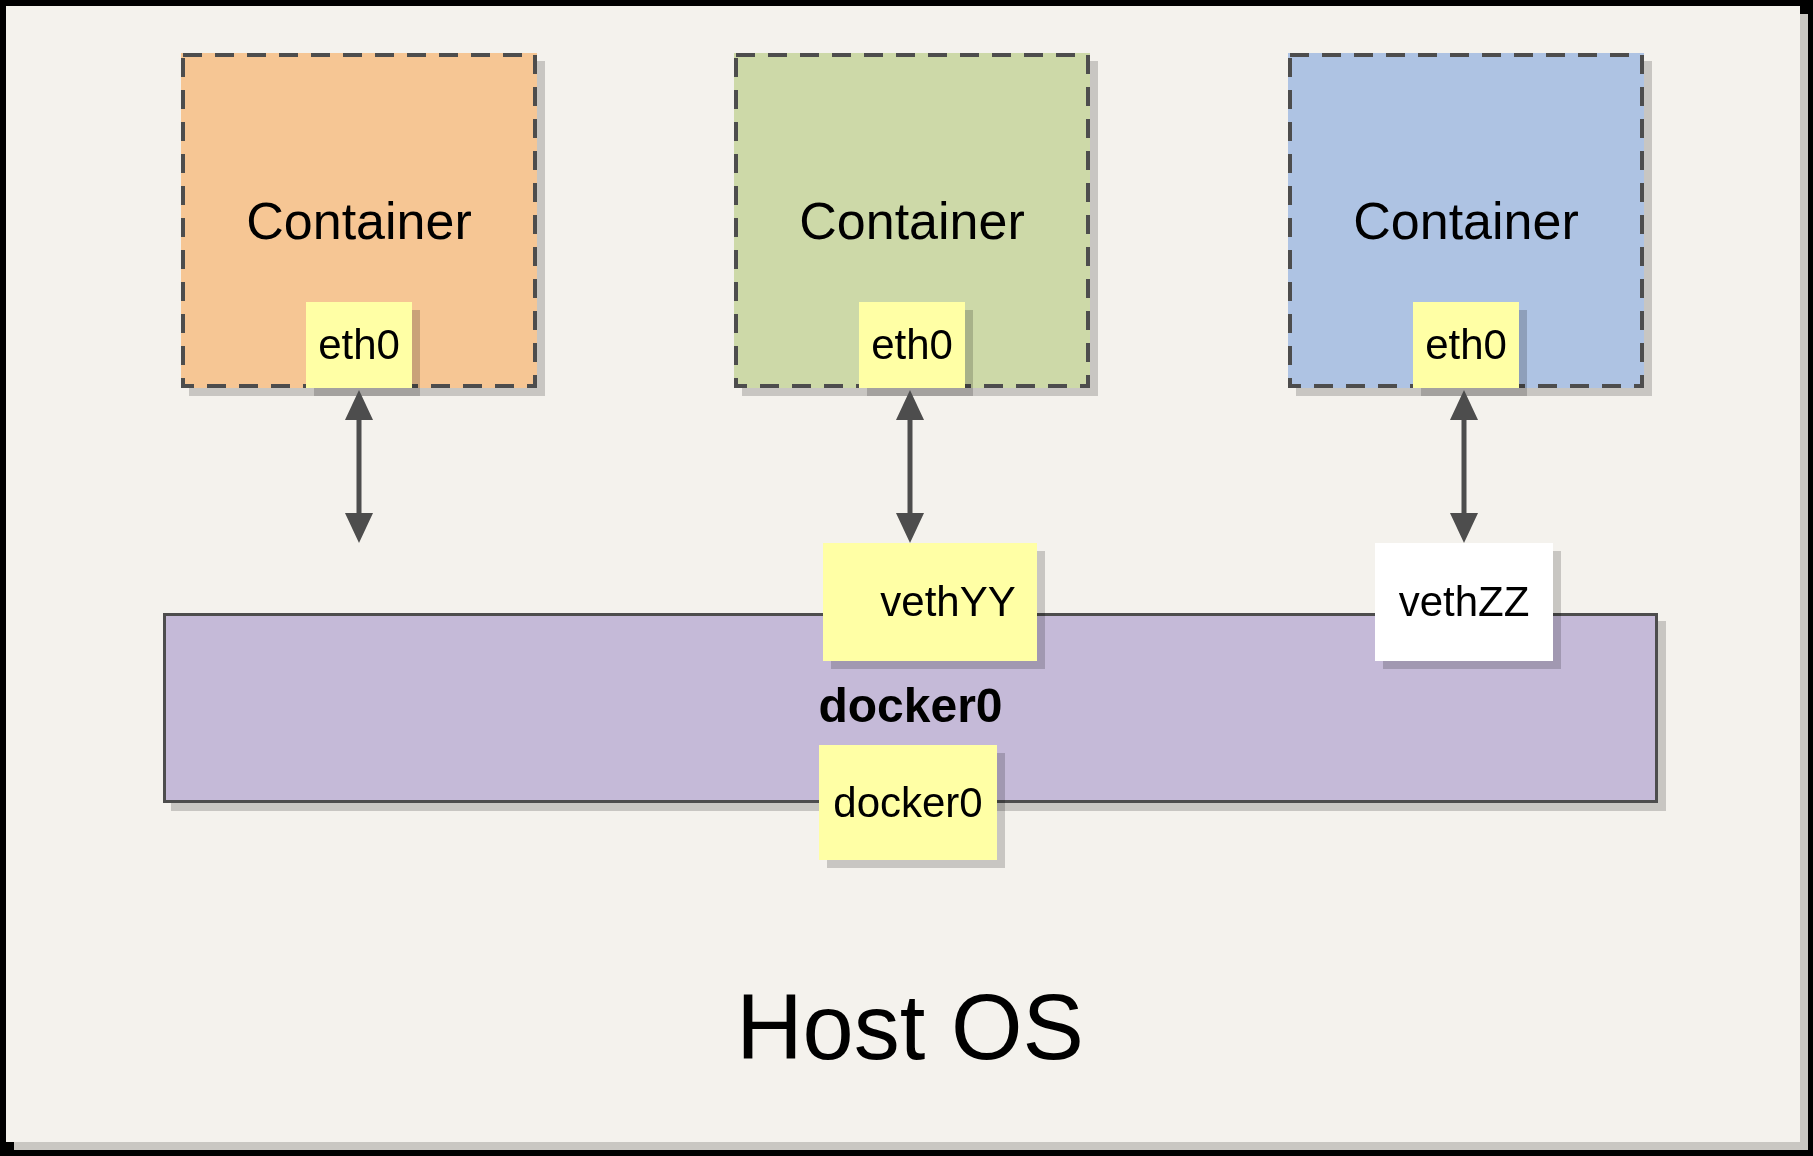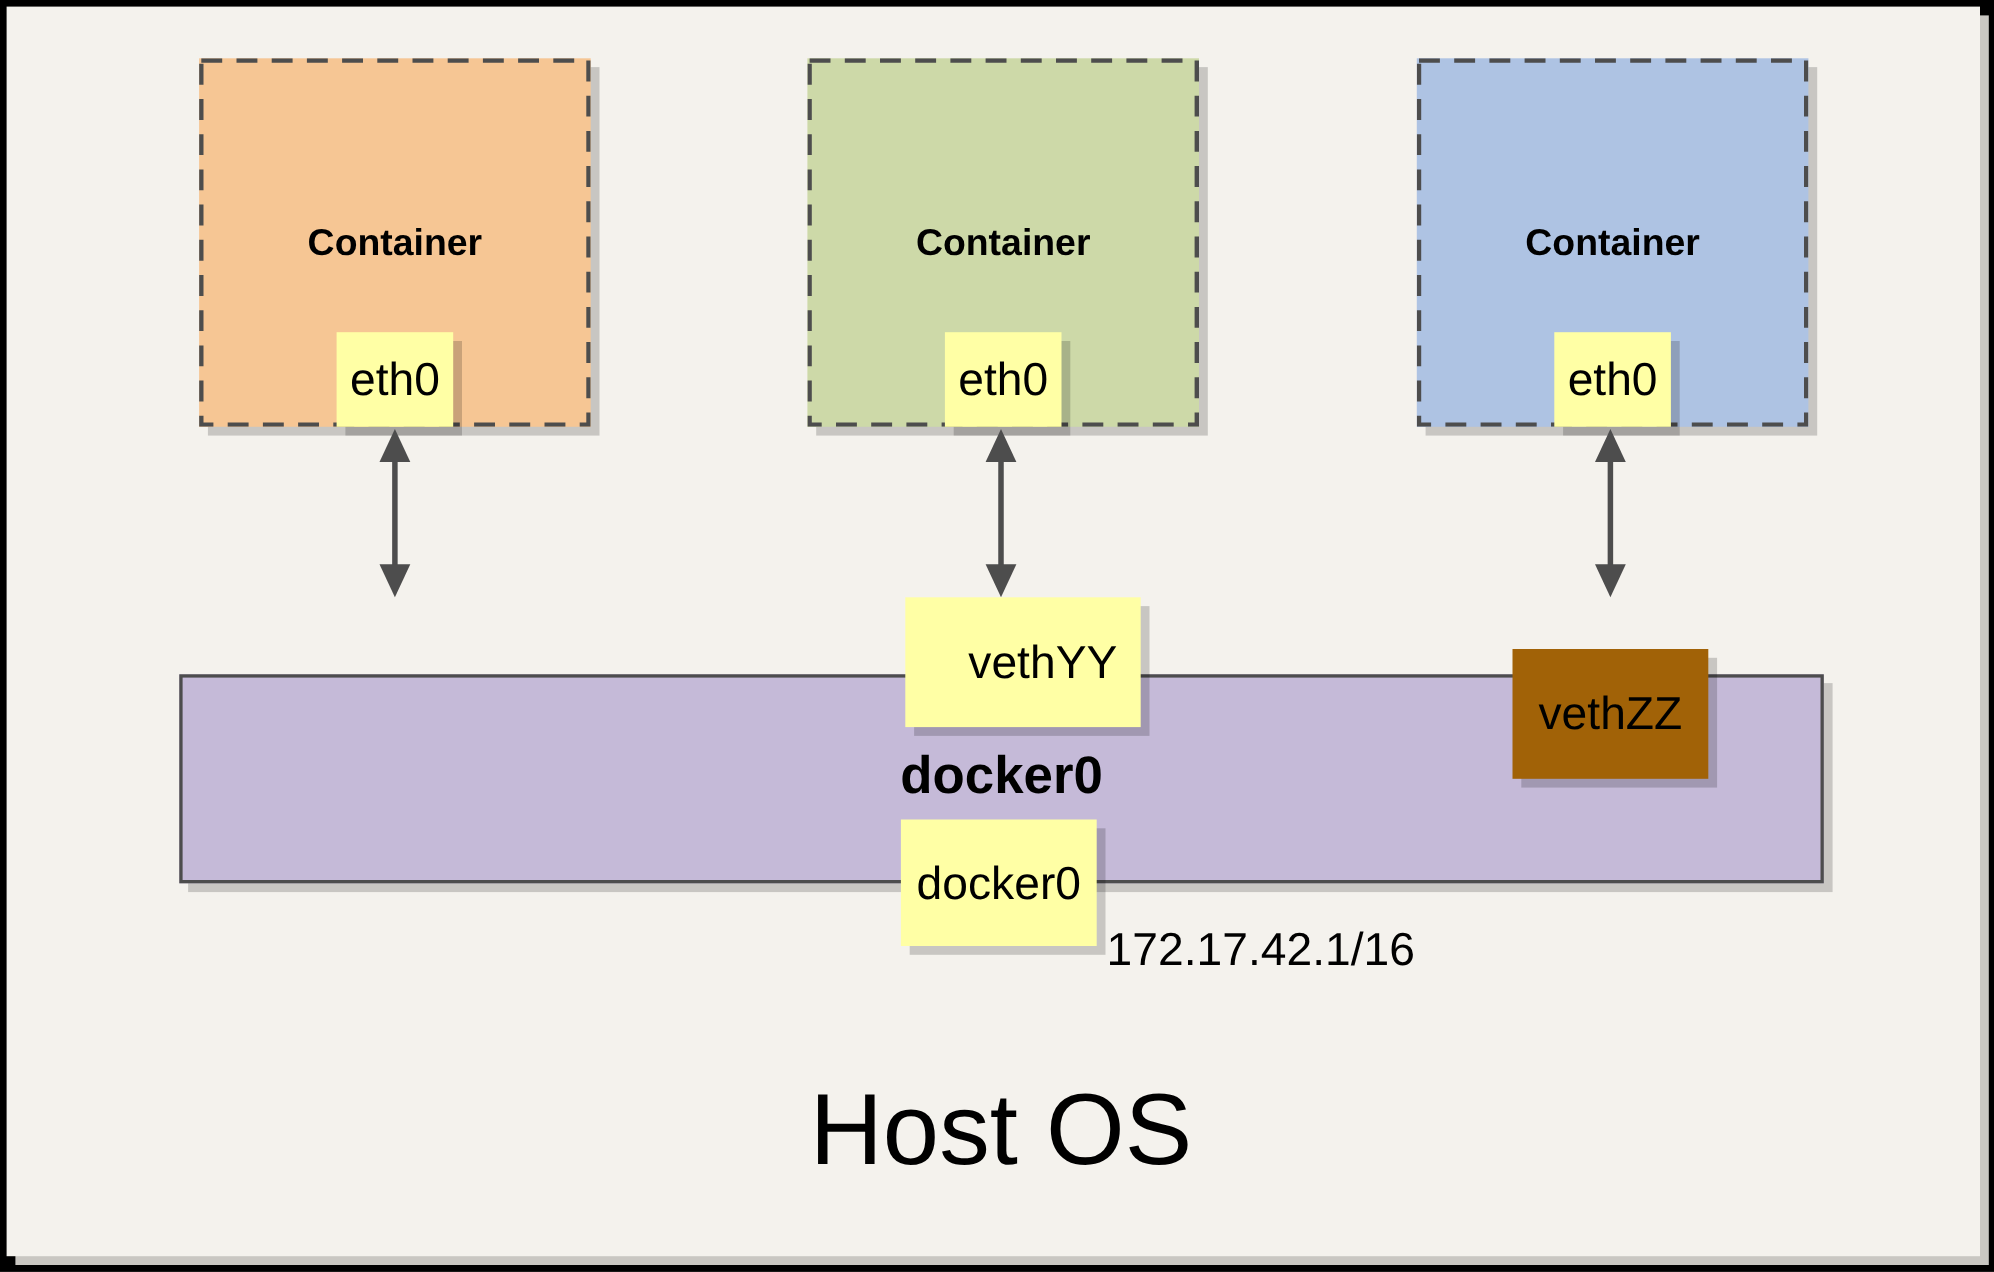--- a/index.html
+++ b/index.html
@@ -20,21 +20,21 @@
     position:absolute;left:0;top:64px;width:100%;text-align:center;
     font-size:48px;font-weight:bold;line-height:52px;
   }
   .container-box{
     position:absolute;top:53px;width:356px;height:335px;
     box-shadow:8px 8px 0 rgba(0,0,0,0.18);
     display:flex;align-items:center;justify-content:center;
   }
   .container-box .dash{position:absolute;left:0;top:0;}
   .container-label{
-    position:relative;font-size:34px;font-weight:bold;line-height:50px;
+    position:relative;font-size:52px;font-weight:normal;line-height:50px;
   }
   .note{
     position:absolute;background:#ffffa5;
     box-shadow:8px 8px 0 rgba(0,0,0,0.18);
     display:flex;align-items:center;justify-content:center;
     font-size:42px;line-height:44px;
   }
   .eth-note{left:calc(50% - 53px);bottom:0;width:106px;height:86px;text-align:center;}
   .veth-note{top:543px;width:178px;height:118px;z-index:5;}
   .docker0-note{left:819px;top:745px;width:178px;height:115px;z-index:5;}
@@ -100,25 +100,24 @@
   </svg>
   <svg class="arrow" style="left:1444px" viewBox="0 0 40 157">
     <line x1="20" y1="26" x2="20" y2="131" stroke="#4d4d4d" stroke-width="5"></line>
     <polygon points="20,2 34,32 6,32" fill="#4d4d4d"></polygon>
     <polygon points="20,155 34,125 6,125" fill="#4d4d4d"></polygon>
   </svg>
 
   <div class="note veth-note" style="left: 823px; background-color: rgb(255, 255, 165); padding-left: 36px;">
     <span>vethYY</span>
   </div>
-  <div class="note veth-note" style="left: 1375px; background-color: #a16207; margin-top: 47px;">
+  <div class="note veth-note" style="left: 1375px; background-color: #ffffff;">
     <span>vethZZ</span>
   </div>
 
   <div class="note docker0-note" style="background-color: rgb(255, 255, 165);">
     <span>docker0</span>
   </div>
 
-  <div class="ip-label">172.17.42.1/16</div>
 
   <div class="host-label">Host OS</div>
 
 </div>
 
 </body></html>

